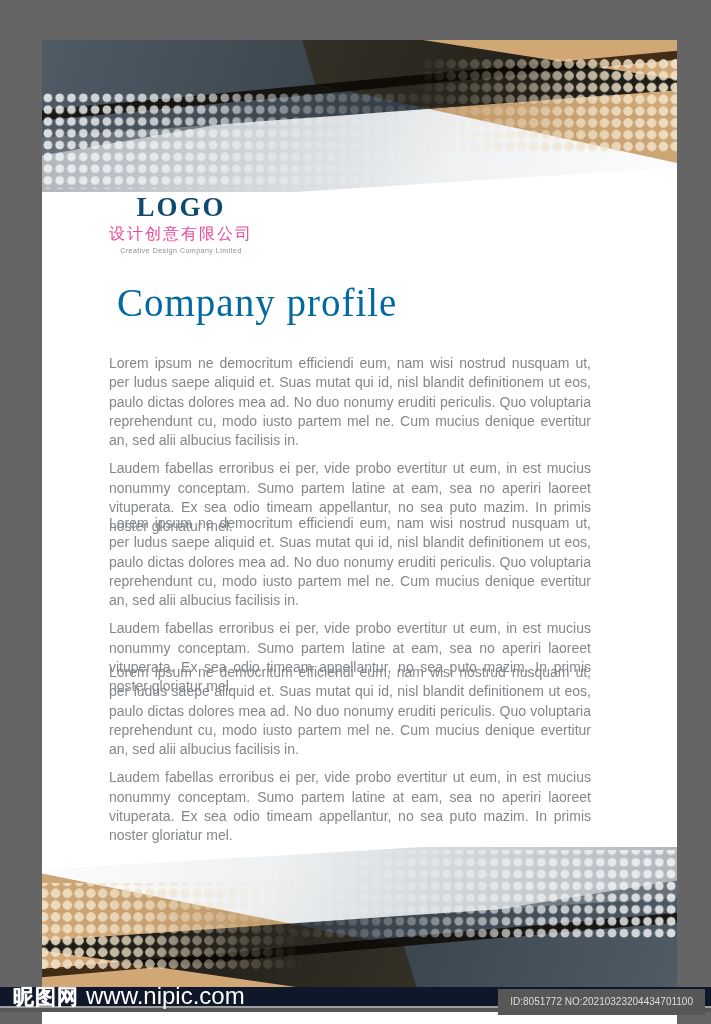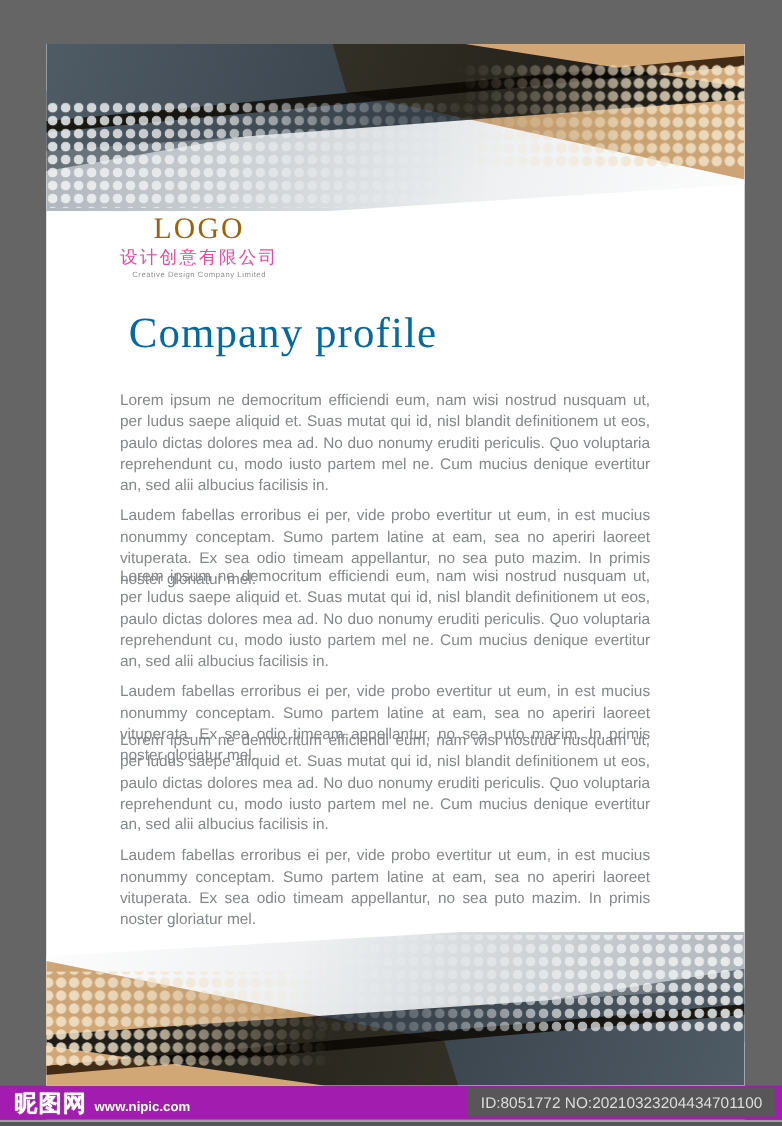--- a/index.html
+++ b/index.html
@@ -67,22 +67,22 @@
             mask-image:linear-gradient(to left,#000 0%, rgba(0,0,0,.8) 35%, rgba(0,0,0,.3) 68%, transparent 94%);
   }
 
   
   .logo-block {
     position:absolute; left:58px; top:152px; width:162px;
     text-align:center;
   }
   .logo-name {
     font-family:"Liberation Serif", serif;
-    font-weight:normal; font-size:27px; letter-spacing:2px;
-    color:#a16207;
+    font-weight:bold; font-size:27px; letter-spacing:2px;
+    color:#0c4a6e;
   }
   .logo-cn {
     margin-top:1px;
     font-size:16px; letter-spacing:2px; color:#ec4899;
   }
   .logo-en {
     margin-top:2px;
     font-size:7px; letter-spacing:0.5px; color:#8e8e8e;
   }
 
@@ -104,38 +104,38 @@
   }
   .text-block p { margin-bottom:9px; }
 
   
   .watermark-bar {
     position:absolute; left:0; right:0; bottom:0; height:37px;
     display:flex; flex-direction:column;
     z-index:5;
   }
   .bar-main {
-    position:relative; height:31px; background:#a21caf;
+    position:relative; height:19px; background:#0f172a;
     display:flex; align-items:center;
   }
   .bar-line   { height:2px; background:#9e9e9e; }
   .bar-footer { height:4px; background:#565656; }
   .site-group {
     display:flex; align-items:baseline; gap:7px;
     padding-left:13px; color:#ffffff;
   }
   .site-name {
     font-size:21px; font-weight:bold; letter-spacing:1px;
     text-shadow:0 0 1px #ffffff;
   }
-  .site-url { font-size:12px; font-weight:bold; }
+  .site-url { font-size:24px; font-weight:normal; }
   .id-box {
     position:absolute; right:6px; top:2px;
     background:#575757; color:#dedede;
-    font-size:14px; line-height:26px; height:26px;
+    font-size:10px; line-height:26px; height:26px;
     padding:0 12px; white-space:nowrap;
   }
 </style>
 </head>
 <body>
 
 <div class="page">
 
   <div class="banner top">
     <div class="shape silver-band"></div>

